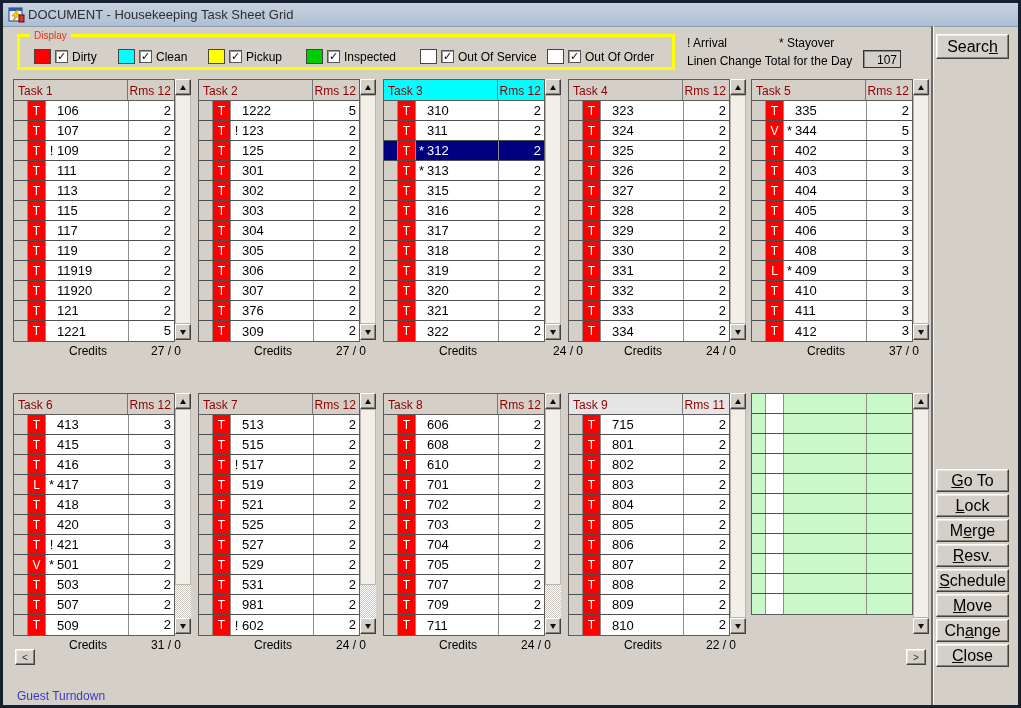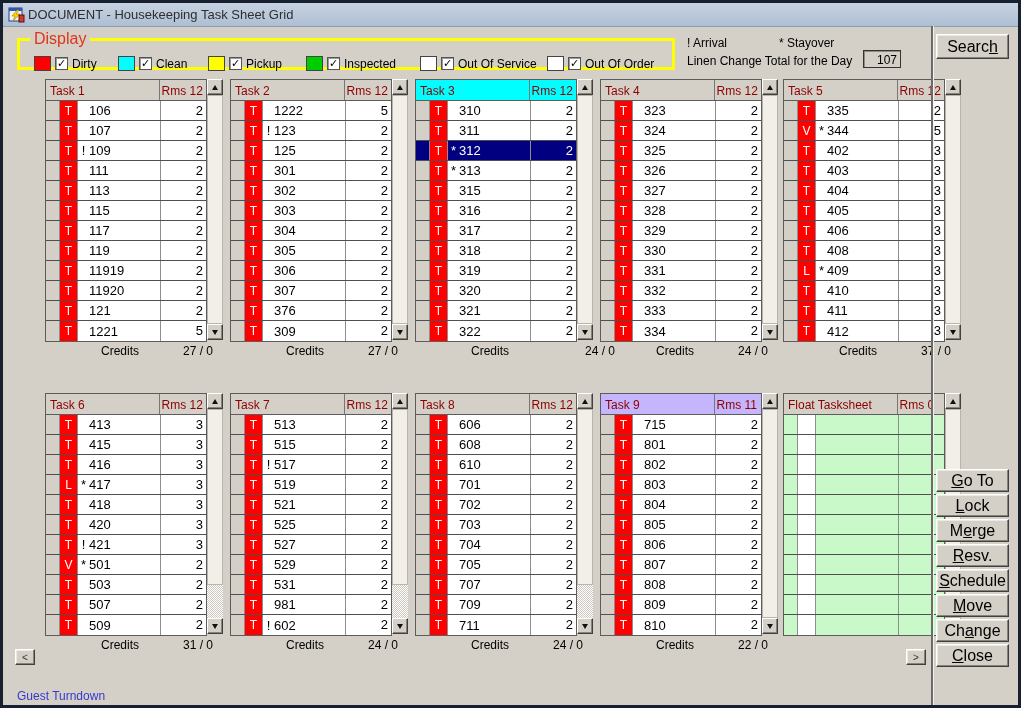--- a/index.html
+++ b/index.html
@@ -7,42 +7,42 @@
     border:3px solid #17202e;background:#d4d0c8;overflow:hidden;}
   
   .titlebar{position:absolute;left:0;top:0;right:0;height:23px;
     background:linear-gradient(180deg,#c7d2e1,#aebfd3);display:flex;align-items:center;
     padding-left:5px;gap:3px;border-bottom:1px solid #8d9db2;}
   .titlebar .ttext{font-size:13px;color:#2e2e2e;}
   .app-icon{width:17px;height:16px;display:inline-block;}
   
   .display-box{position:absolute;left:14px;top:27px;width:652px;height:34px;
     border:3px solid #ffff00;margin:0;padding:0;}
-  .display-box legend{color:#e03418;font-size:16px;margin-left:10px;padding:0 4px;}
+  .display-box legend{color:#e03418;font-size:10px;margin-left:10px;padding:0 4px;}
   .legend-item{position:absolute;top:7px;height:17px;display:flex;align-items:center;gap:4px;}
   .swatch{width:17px;height:15px;border:1px solid #444;display:inline-block;box-sizing:border-box;}
   .cb{width:13px;height:13px;background:#fff;border:1px solid #555;box-shadow:inset 1px 1px 0 #9a9a9a;
     display:inline-flex;align-items:center;justify-content:center;box-sizing:border-box;}
   .cb .check{font-size:11px;line-height:10px;color:#000;margin-top:-1px;}
   .legend-item .lbl{font-size:12px;color:#000;}
   
   .note{position:absolute;font-size:12px;color:#000;}
   .linen-field{position:absolute;left:860px;top:47px;width:38px;height:18px;box-sizing:border-box;
     border:1px solid #333;box-shadow:inset 1px 1px 0 #8f8b83;font-size:12px;text-align:right;
     padding:2px 3px 0 0;background:#d4d0c8;}
   
   .btn{position:absolute;box-sizing:border-box;background:#d4d0c8;font-size:16px;color:#000;
     border:1px solid;border-color:#fff #404040 #404040 #fff;
     box-shadow:inset -1px -1px 0 #868378,inset 1px 1px 0 #eceae4;
     display:flex;align-items:center;justify-content:center;cursor:default;}
   .btn .key{text-decoration:underline;}
   .search-btn{left:933px;top:31px;width:73px;height:25px;}
   .navbtn{width:20px;height:16px;font-size:10px;color:#333;}
   
-  .sheet{position:absolute;margin-left:32px;}
+  .sheet{position:absolute;}
   .grid{position:absolute;left:0;top:0;width:162px;box-sizing:border-box;border:1px solid #5c5c5c;background:#fff;}
   .hdr{display:flex;height:21px;box-sizing:border-box;border-bottom:1px solid #5c5c5c;background:#d4d0c8;}
   .hdr-title{width:115px;box-sizing:border-box;border-right:1px solid #777;
     font-size:12px;color:#8b0000;padding:4px 0 0 4px;}
   .hdr-rms{width:45px;font-size:12px;color:#8b0000;padding:4px 0 0 2px;}
   .row{display:flex;height:20px;box-sizing:border-box;border-bottom:1px solid #4f4f4f;background:#fff;}
   .row:last-child{border-bottom:none;}
   .c{box-sizing:border-box;height:100%;}
   .c.g{width:14px;background:#d4d0c8;border-right:1px solid #8e8e8e;}
   .c.t{width:18px;background:#ff0000;color:#fff;border-right:1px solid #8e8e8e;
@@ -1167,21 +1167,21 @@
             <span class="tri-down"></span>
           </div>
         </div>
         <div class="credits" style="top:245px">
           <span class="cl">Credits</span>
           <span class="cv">24 / 0</span>
         </div>
       </div>
       <div class="sheet" style="left:565px;top:390px;width:178px;height:263px">
         <div class="grid">
-          <div class="hdr" style="background:#c4b5fd">
+          <div class="hdr" style="background:#e5e5e5">
             <div class="hdr-title">Task 9</div>
             <div class="hdr-rms">Rms 11</div>
           </div>
           <div class="row">
             <div class="c g"></div>
             <div class="c t">T</div>
             <div class="c room">
               <span class="pfx"></span>
               <span class="rnum">715</span>
             </div>
@@ -1289,24 +1289,20 @@
             <span class="tri-down"></span>
           </div>
         </div>
         <div class="credits" style="top:245px">
           <span class="cl">Credits</span>
           <span class="cv">22 / 0</span>
         </div>
       </div>
       <div class="sheet" style="left:748px;top:390px;width:178px;height:263px">
         <div class="grid float">
-          <div class="hdr" style="background:#d4d0c8">
-            <div class="hdr-title">Float Tasksheet</div>
-            <div class="hdr-rms">Rms 0</div>
-          </div>
           <div class="row">
             <div class="c g"></div>
             <div class="c t" style="background:transparent"></div>
             <div class="c room"></div>
             <div class="c cr"></div>
           </div>
           <div class="row">
             <div class="c g"></div>
             <div class="c t" style="background:transparent"></div>
             <div class="c room"></div>

